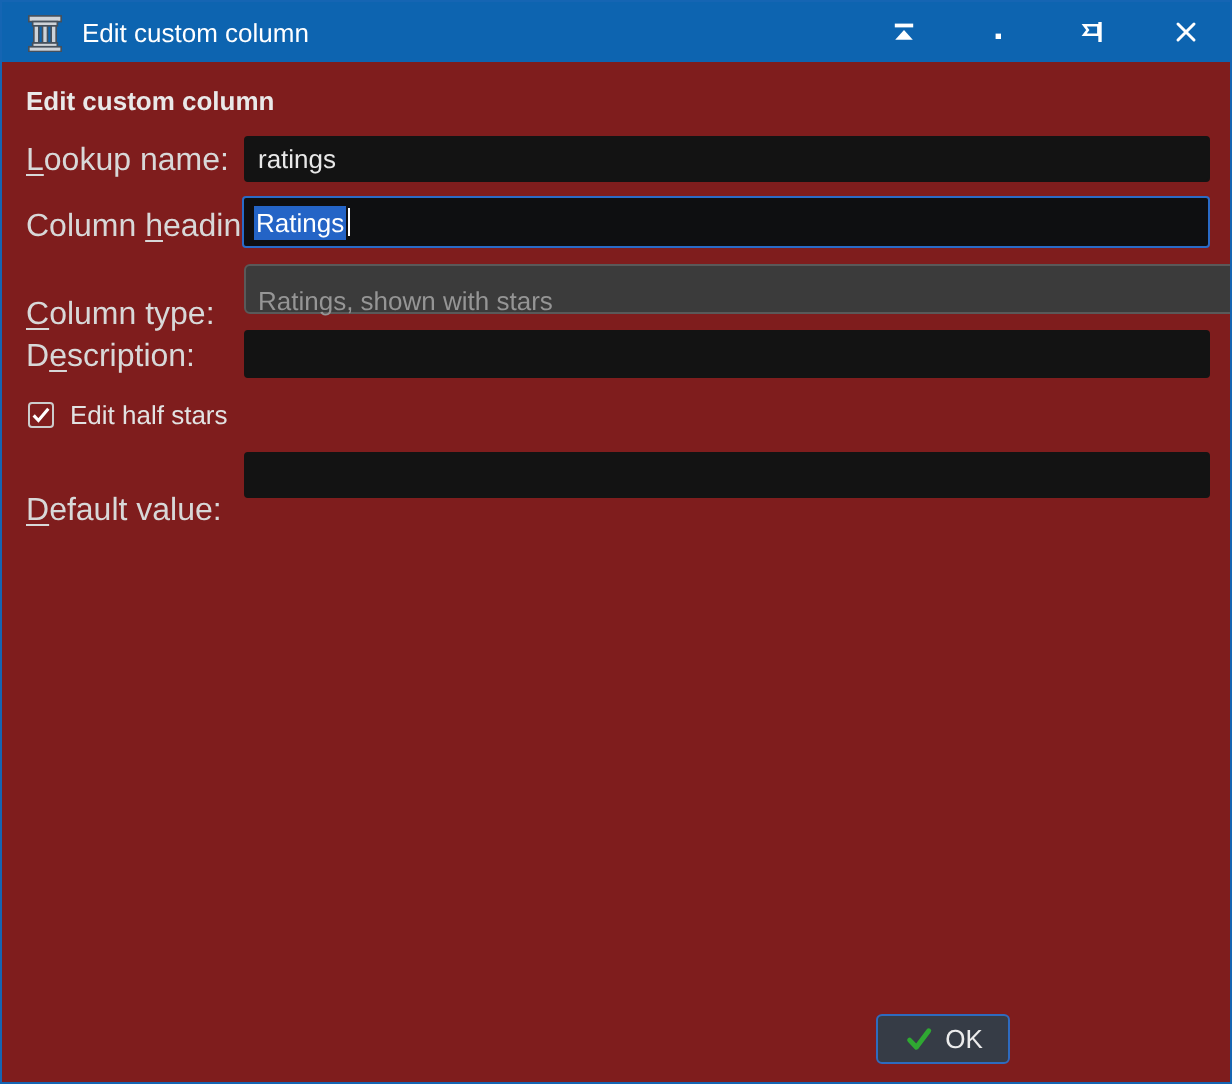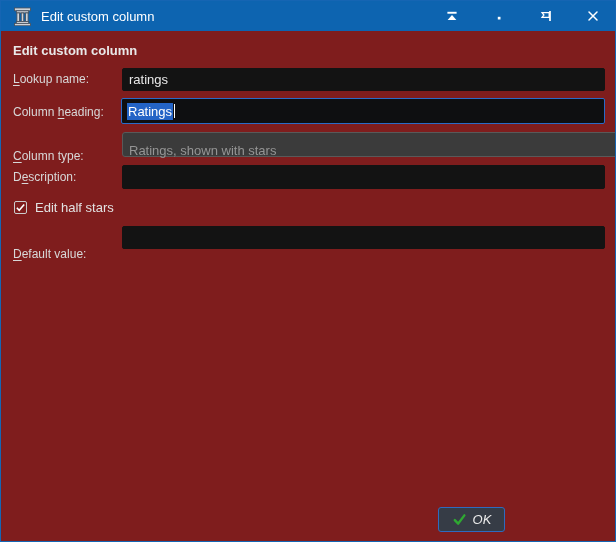--- a/index.html
+++ b/index.html
@@ -28,21 +28,21 @@
   .tb-controls { display:flex; align-items:center; gap:30px; padding-right:2px; }
   .tb-btn { width:17px; height:17px; display:flex; align-items:center; justify-content:center; cursor:pointer; }
 
   
   .heading {
     position:absolute; left:12px; top:42px;
     font-size:13px; font-weight:bold; color:#e9e9e9;
   }
   .flabel {
     position:absolute; left:12px;
-    font-size:12px; color:#d8d8d8; white-space:nowrap;
+    font-size:16px; color:#d8d8d8; white-space:nowrap;
   }
   .flabel u { text-decoration:underline; text-underline-offset:2px; }
 
   .tinput {
     position:absolute; left:121px; width:483px;
     background:#131313; border:1px solid #131313; border-radius:2px;
     color:#e8e8e8; font-size:13px; font-family:"Liberation Sans", sans-serif;
     padding:0 6px; outline:none;
   }
   .focused-field {
@@ -73,21 +73,21 @@
     background:transparent; display:flex; align-items:center; justify-content:center;
   }
   .cb-label { font-size:13px; color:#e2e2e2; }
 
   
   .btn {
     position:absolute; top:506px; height:25px;
     display:flex; align-items:center; justify-content:center; gap:6px;
     font-size:13px; color:#ececec; border-radius:3px; cursor:pointer;
   }
-  .btn-ok { left:437px; width:67px; background:#363c46; border:1px solid #2e6bbf;font-style:italic; }
+  .btn-ok { left:437px; width:67px; background:#363c46; border:1px solid #2e6bbf; }
   .btn-cancel { left:523px; width:77px; background:#3a3a3a; border:1px solid #909090; }
 </style>
 </head>
 <body>
 
 <div class="window">
 
   <div class="titlebar">
     <span class="app-icon">
       <svg viewBox="0 0 16 16" width="19" height="19">

